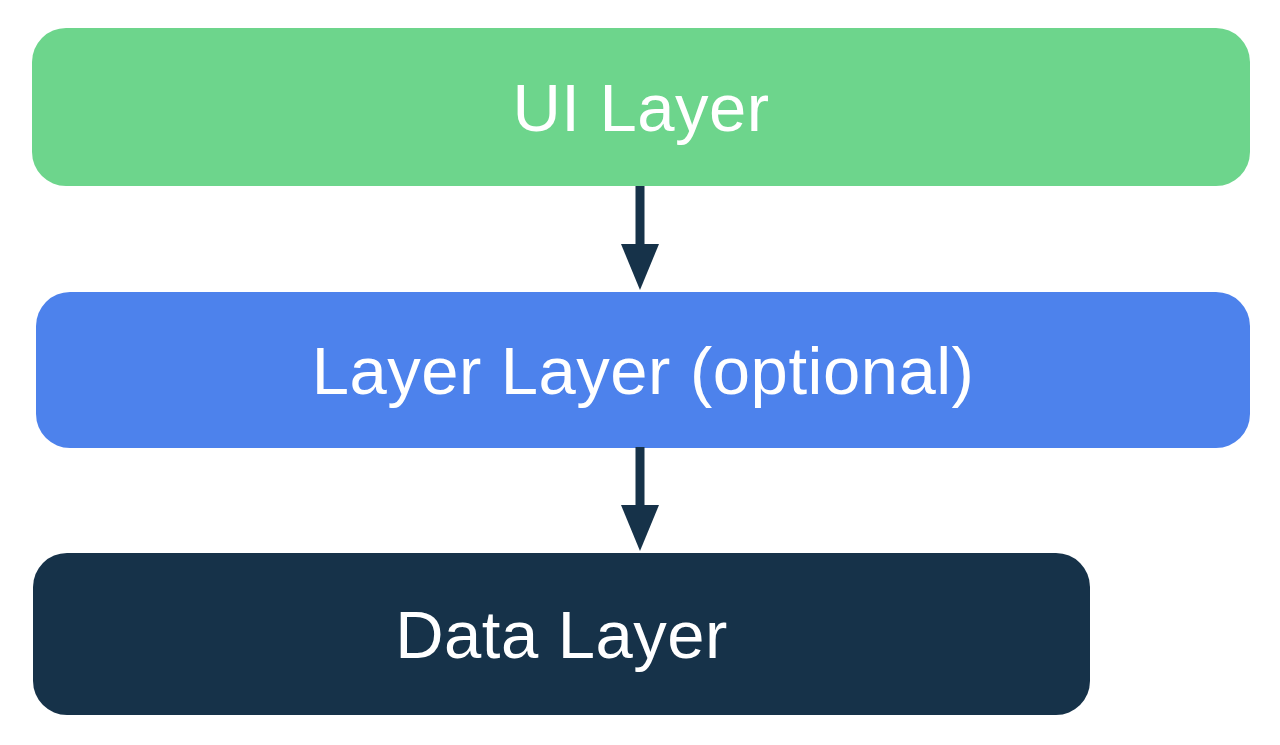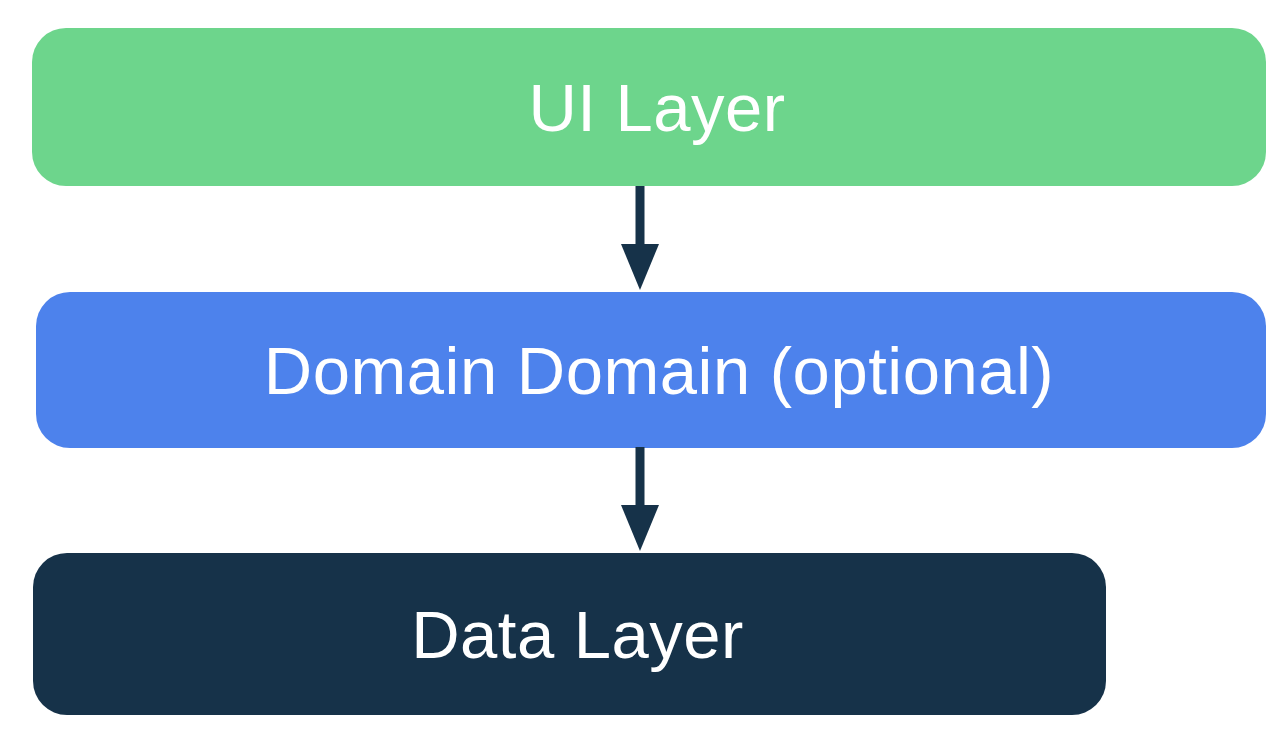--- a/index.html
+++ b/index.html
@@ -20,21 +20,20 @@
     display: flex;
     align-items: center;
     justify-content: center;
     color: #ffffff;
     font-size: 67px;
     font-weight: 400;
     letter-spacing: 0.5px;
     border-radius: 34px;
     text-align: center;
     white-space: nowrap;
-    padding-left: 16px;
   }
   .layer-ui {
     left: 32px;
     top: 28px;
     width: 1218px;
     height: 158px;
     background: #6DD58C;
   }
   .layer-domain {
     left: 36px;
@@ -74,21 +73,21 @@
   </div>
 
   <div class="arrow arrow-1">
     <svg viewBox="0 0 40 106" xmlns="http://www.w3.org/2000/svg" aria-hidden="true">
       <rect x="15.5" y="0" width="9" height="60" fill="#163249"></rect>
       <polygon points="1,58 39,58 20,104" fill="#163249"></polygon>
     </svg>
   </div>
 
   <div class="layer-box layer-domain">
-    <span>Domain Domain (optional)</span>
+    <span>Layer Layer (optional)</span>
   </div>
 
   <div class="arrow arrow-2">
     <svg viewBox="0 0 40 106" xmlns="http://www.w3.org/2000/svg" aria-hidden="true">
       <rect x="15.5" y="0" width="9" height="60" fill="#163249"></rect>
       <polygon points="1,58 39,58 20,104" fill="#163249"></polygon>
     </svg>
   </div>
 
   <div class="layer-box layer-data">

